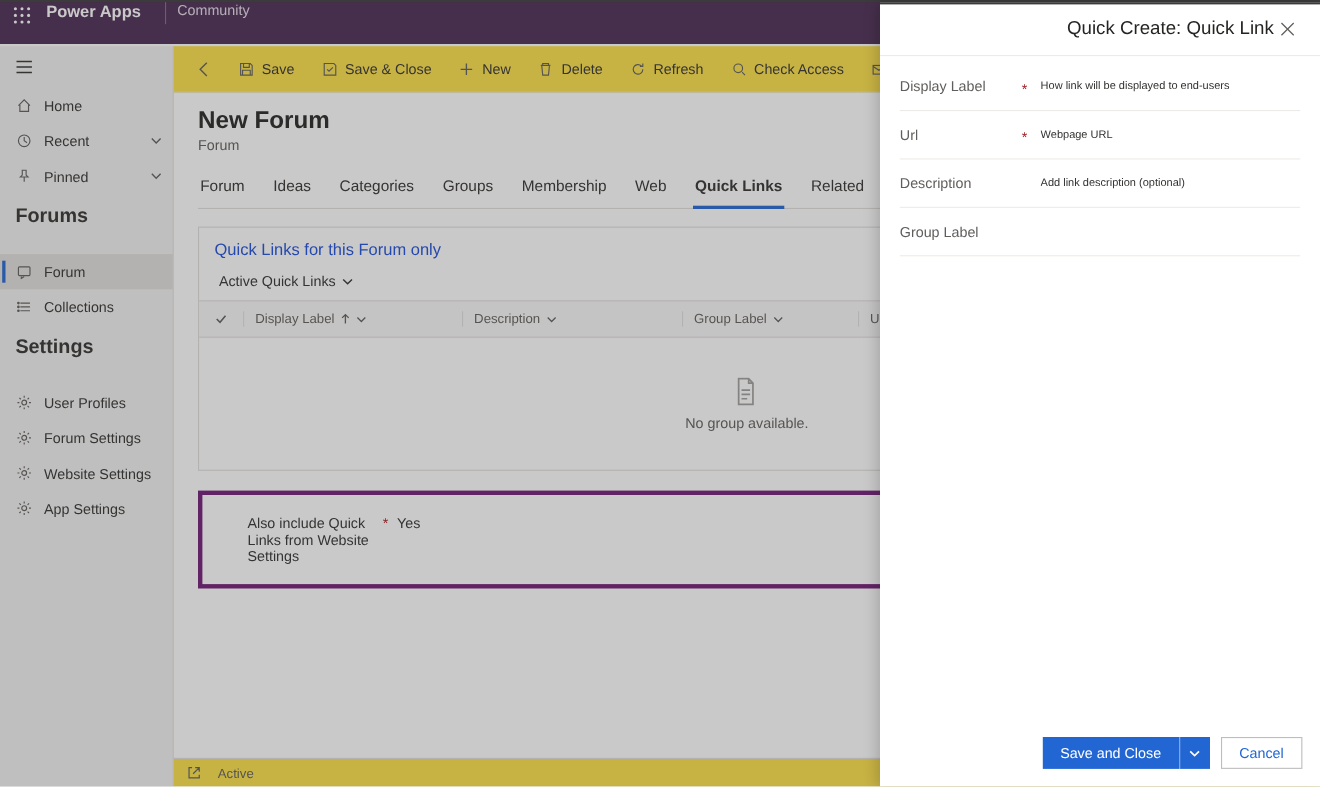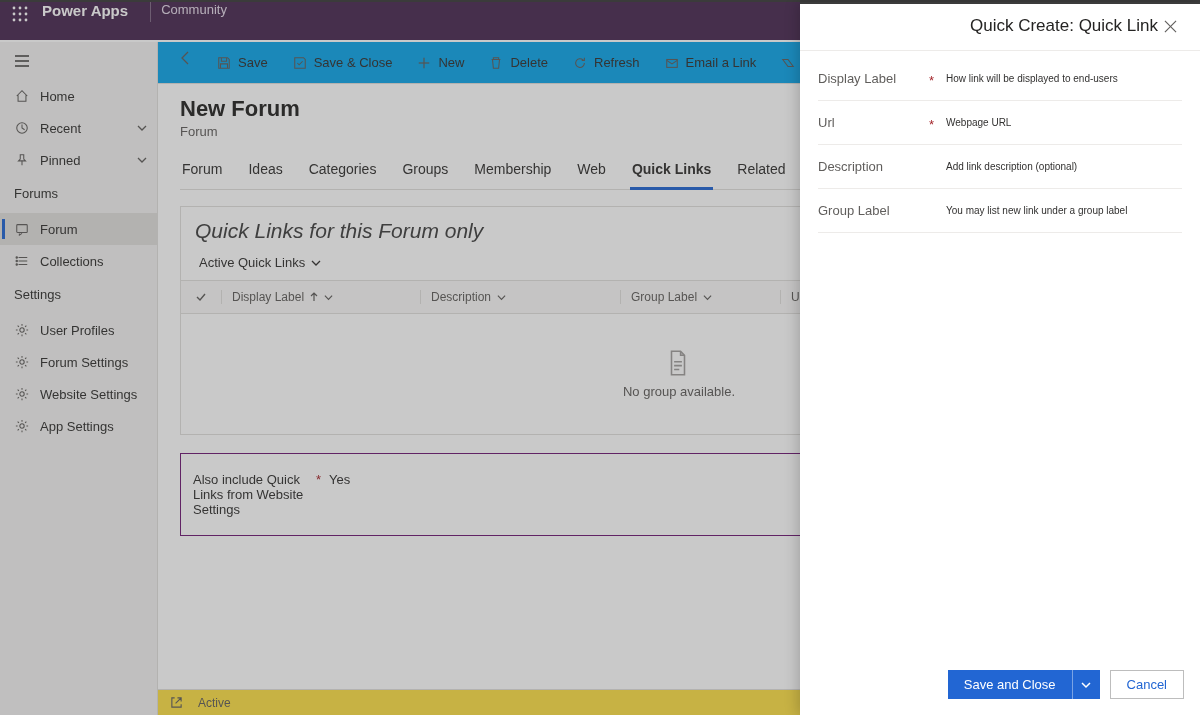--- a/index.html
+++ b/index.html
@@ -29,23 +29,24 @@
     margin-right: 10px;
   }
   .waffle svg { width: 16px; height: 16px; }
   .app-name { color: #fff; font-weight: 600; font-size: 15px; margin-right: 12px; }
   .divider-v { width: 1px; height: 20px; background: rgba(255,255,255,0.3); margin: 0 10px; }
   .env-name { color: #e4d9e8; font-size: 13px; }
 
   
   .cmd-bar {
     height: 42px;
-    background: #0ea5e9;
+    background: #fde047;
     border-bottom: 1px solid #e1dfdd;
     display: flex;
+    align-items: center;
     padding: 0 12px;
     gap: 4px;
   }
   .cmd-back {
     width: 32px; height: 32px;
     display: flex; align-items:center; justify-content:center;
     color:#605e5c;
   }
   .cmd-item {
     display: flex; align-items: center;
@@ -65,24 +66,24 @@
     height: calc(100% - 42px);
     background: #f3f2f1;
     border-right: 1px solid #e1dfdd;
     padding-top: 0;
   }
   .sidebar .hamb {
     display:flex; align-items:center;
     height:38px; padding:0 14px; color:#323130;
   }
   .side-group-label {
-    padding: 10px 14px 12px;
-    font-weight: 400;
+    padding: 10px 14px 24px;
+    font-weight: 700;
     color: #323130;
-    font-size: 13px;
+    font-size: 18px;
   }
   .side-item {
     display:flex; align-items:center;
     gap:10px;
     padding: 8px 14px;
     color:#323130;
     cursor:pointer;
     position:relative;
   }
   .side-item .ico { width:16px; height:16px; color:#605e5c; display:flex; align-items:center; justify-content:center;}
@@ -111,43 +112,43 @@
     cursor:pointer;
     font-size:14px;
   }
   .tab.active { font-weight:600; border-bottom:3px solid #2266d3; margin-bottom:-1px; }
 
   .section-card {
     border:1px solid #e1dfdd;
     margin-top:16px;
     background:#fff;
   }
-  .section-head { padding:12px 14px; font-size:21px; color:#404040;font-style:italic;}
+  .section-head { padding:12px 14px; font-size:15px; color:#1d4ed8;}
   .view-picker { padding: 0 18px 10px; display:flex; align-items:center; gap:6px; color:#323130;}
   .grid-head {
     display:flex; align-items:center;
     border-top:1px solid #e1dfdd;
     border-bottom:1px solid #e1dfdd;
     background:#faf9f8;
     height:34px;
     font-size:12px; color:#605e5c;
   }
   .grid-head .cell { padding:0 10px; display:flex; align-items:center; gap:6px;}
   .cell-check { width:40px; justify-content:center; }
   .cell-label { width:200px; border-right:1px solid #e1dfdd; border-left:1px solid #e1dfdd; }
   .cell-desc { width:200px; border-right:1px solid #e1dfdd;}
   .cell-group { width:160px; border-right:1px solid #e1dfdd;}
   .cell-url { flex:1; }
   .grid-empty { height:120px; display:flex; flex-direction:column; align-items:center; justify-content:center; color:#605e5c; gap:10px;}
   .grid-empty .ico { width:24px; height:24px; color:#a19f9d;}
 
   .section-card2 {
-    border:1px solid #701a75;
+    border:4px solid #701a75;
     margin-top:18px;
-    padding:18px 12px;
+    padding:18px 41px;
   }
   .kv-row { display:flex; align-items:flex-start; gap:16px;}
   .kv-label { width:120px; color:#323130; position:relative;}
   .req { color:#a4262c; position:absolute; right:-8px; top:0;}
   .kv-val { color:#323130; }
 
   
   .status-bar {
     position:absolute; left:0; right:0; bottom:0;
     height:26px; background:#fde047;
@@ -393,20 +394,29 @@
         </span>
       <span>Delete</span>
     </div>
     <div class="cmd-item">
       <span class="ico">
           <svg width="14" height="14" viewBox="0 0 16 16" fill="none" stroke="currentColor" stroke-width="1.2">
             <path d="M13 8 A5 5 0 1 1 11.5 4.5 M13 2 V5 H10"></path>
           </svg>
         </span>
       <span>Refresh</span>
+    </div>
+    <div class="cmd-item">
+      <span class="ico">
+          <svg width="14" height="14" viewBox="0 0 16 16" fill="none" stroke="currentColor" stroke-width="1.2">
+            <circle cx="7" cy="7" r="4.5"></circle>
+            <line x1="11" y1="11" x2="14" y2="14"></line>
+          </svg>
+        </span>
+      <span>Check Access</span>
     </div>
     <div class="cmd-item">
       <span class="ico">
           <svg width="14" height="14" viewBox="0 0 16 16" fill="none" stroke="currentColor" stroke-width="1.2">
             <rect x="2" y="4" width="12" height="9"></rect>
             <path d="M2 5 L8 9 L14 5"></path>
           </svg>
         </span>
       <span>Email a Link</span>
     </div>
@@ -545,21 +555,20 @@
     <div class="field">
       <div class="field-label">
         <span>Description</span>
       </div>
       <input class="field-input" placeholder="Add link description (optional)" style="">
     </div>
     <div class="field">
       <div class="field-label">
         <span>Group Label</span>
       </div>
-      <input class="field-input" placeholder="You may list new link under a group label" style="">
     </div>
   </div>
   <div class="panel-foot">
     <div class="btn-split">
       <button class="btn-primary">Save and Close</button>
       <button class="btn-chev">
         <svg width="10" height="10" viewBox="0 0 10 10" fill="none" stroke="currentColor" stroke-width="1.5">
             <path d="M1 3 L5 7 L9 3"></path>
           </svg>
       </button>

